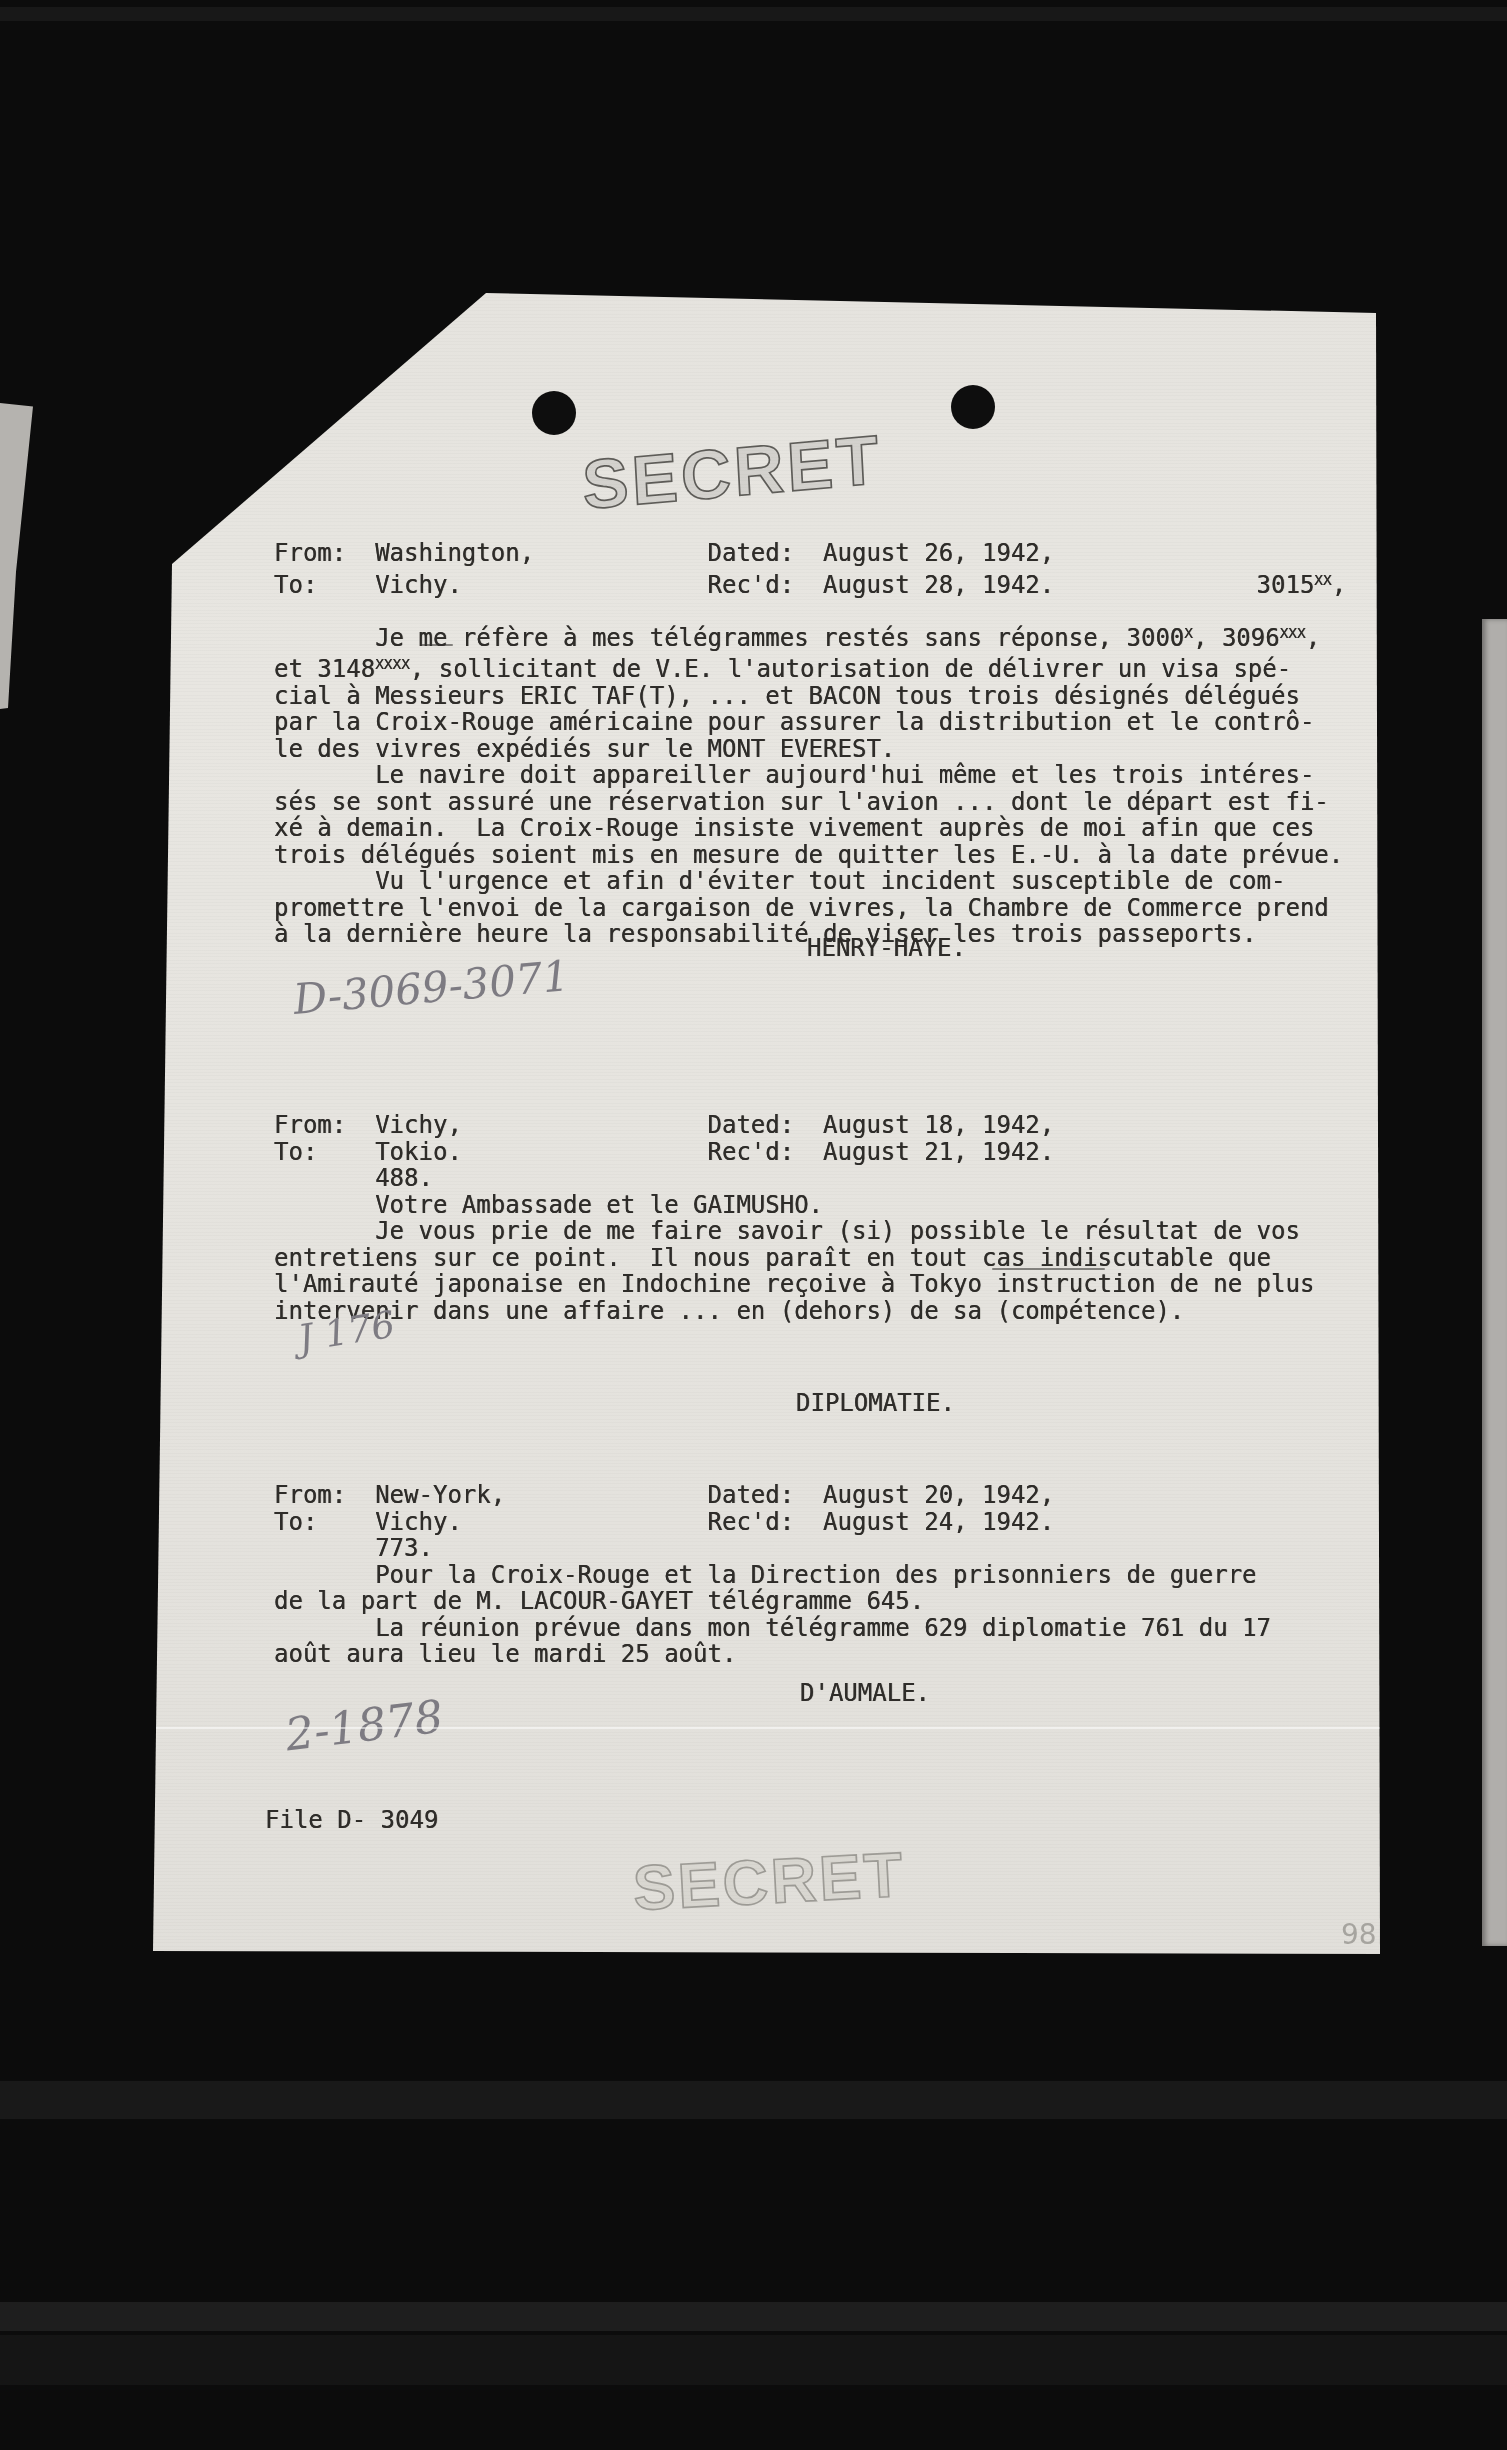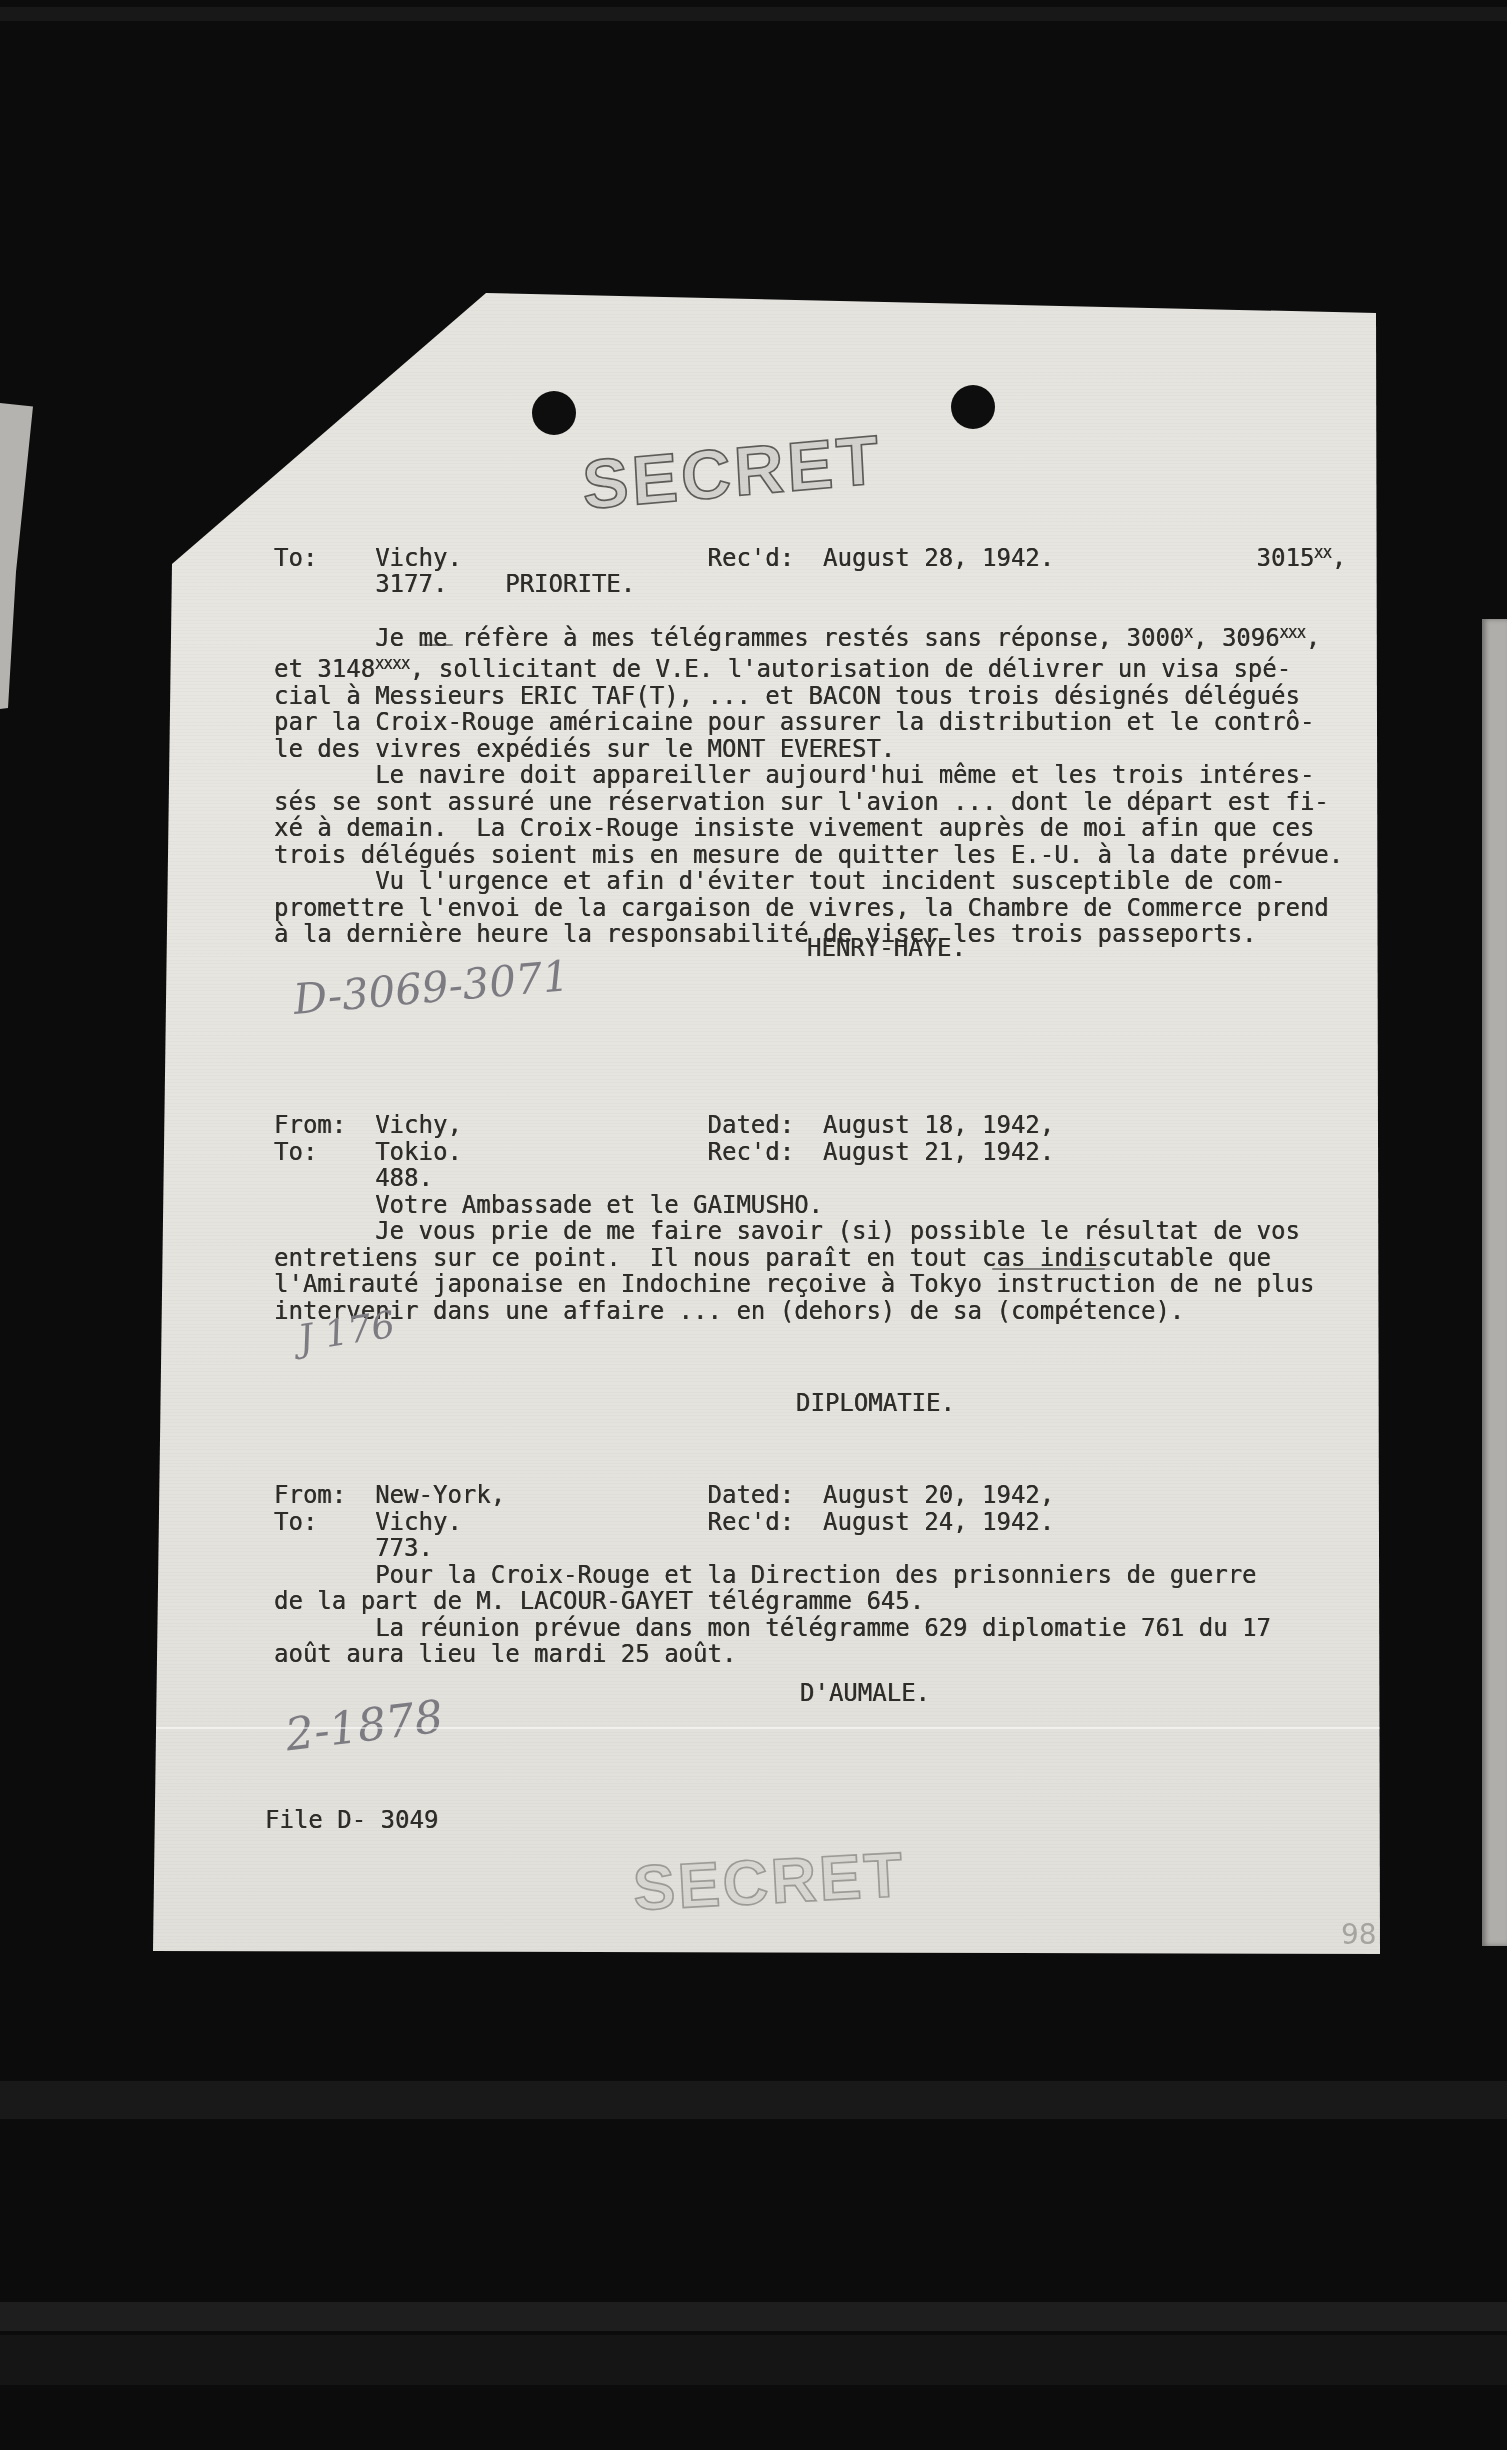--- a/index.html
+++ b/index.html
@@ -45,21 +45,21 @@
             box-shadow:inset 3.4px 0 5.6px rgba(0,0,0,0.35);"></div>
 
 <div class="paper">
 
   <div class="hole" style="left:532px;top:391px;"></div>
   <div class="hole" style="left:951px;top:385px;"></div>
 
   <div class="stamp stamp-top" style="left:582px;top:433px;">SECRET</div>
   <div class="stamp stamp-bottom" style="left:633px;top:1845px;">SECRET</div>
 
-  <div class="type" style="left:274px;top:540px;"><div class="tline">To:    Vichy.                 Rec'd:  August 28, 1942.              3015<sup>XX</sup>,</div><div class="tline">       3177.    PRIORITE.</div></div>
+  <div class="type" style="left:274px;top:540px;"><div class="tline">From:  Washington,            Dated:  August 26, 1942,</div><div class="tline">To:    Vichy.                 Rec'd:  August 28, 1942.              3015<sup>XX</sup>,</div></div>
   <div class="type" style="left:274px;top:620px;"><div class="tline">       Je me réfère à mes télégrammes restés sans réponse, 3000<sup>X</sup>, 3096<sup>XXX</sup>,</div><div class="tline">et 3148<sup>XXXX</sup>, sollicitant de V.E. l'autorisation de délivrer un visa spé-</div><div class="tline">cial à Messieurs ERIC TAF(T), ... et BACON tous trois désignés délégués</div><div class="tline">par la Croix-Rouge américaine pour assurer la distribution et le contrô-</div><div class="tline">le des vivres expédiés sur le MONT EVEREST.</div><div class="tline">       Le navire doit appareiller aujourd'hui même et les trois intéres-</div><div class="tline">sés se sont assuré une réservation sur l'avion ... dont le départ est fi-</div><div class="tline">xé à demain.  La Croix-Rouge insiste vivement auprès de moi afin que ces</div><div class="tline">trois délégués soient mis en mesure de quitter les E.-U. à la date prévue.</div><div class="tline">       Vu l'urgence et afin d'éviter tout incident susceptible de com-</div><div class="tline">promettre l'envoi de la cargaison de vivres, la Chambre de Commerce prend</div><div class="tline">à la dernière heure la responsabilité de viser les trois passeports.</div></div>
   <div class="underline-mark" style="left:420px;top:644px;width:33px;"></div>
   <div class="type" style="left:807px;top:935px;">HENRY-HAYE.</div>
   <div class="hand" style="left:293px;top:963px;font-size:42px;transform:rotate(-5deg);">D-3069-3071</div>
 
   <div class="type" style="left:274px;top:1112px;"><div class="tline">From:  Vichy,                 Dated:  August 18, 1942,</div><div class="tline">To:    Tokio.                 Rec'd:  August 21, 1942.</div><div class="tline">       488.</div><div class="tline">       Votre Ambassade et le GAIMUSHO.</div><div class="tline">       Je vous prie de me faire savoir (si) possible le résultat de vos</div><div class="tline">entretiens sur ce point.  Il nous paraît en tout cas indiscutable que</div><div class="tline">l'Amirauté japonaise en Indochine reçoive à Tokyo instruction de ne plus</div><div class="tline">intervenir dans une affaire ... en (dehors) de sa (compétence).</div></div>
   <div class="underline-mark" style="left:992px;top:1268px;width:113px;"></div>
   <div class="type" style="left:796px;top:1390px;">DIPLOMATIE.</div>
   <div class="hand" style="left:298px;top:1310px;font-size:37px;transform:rotate(-9deg);">J 176</div>
 

